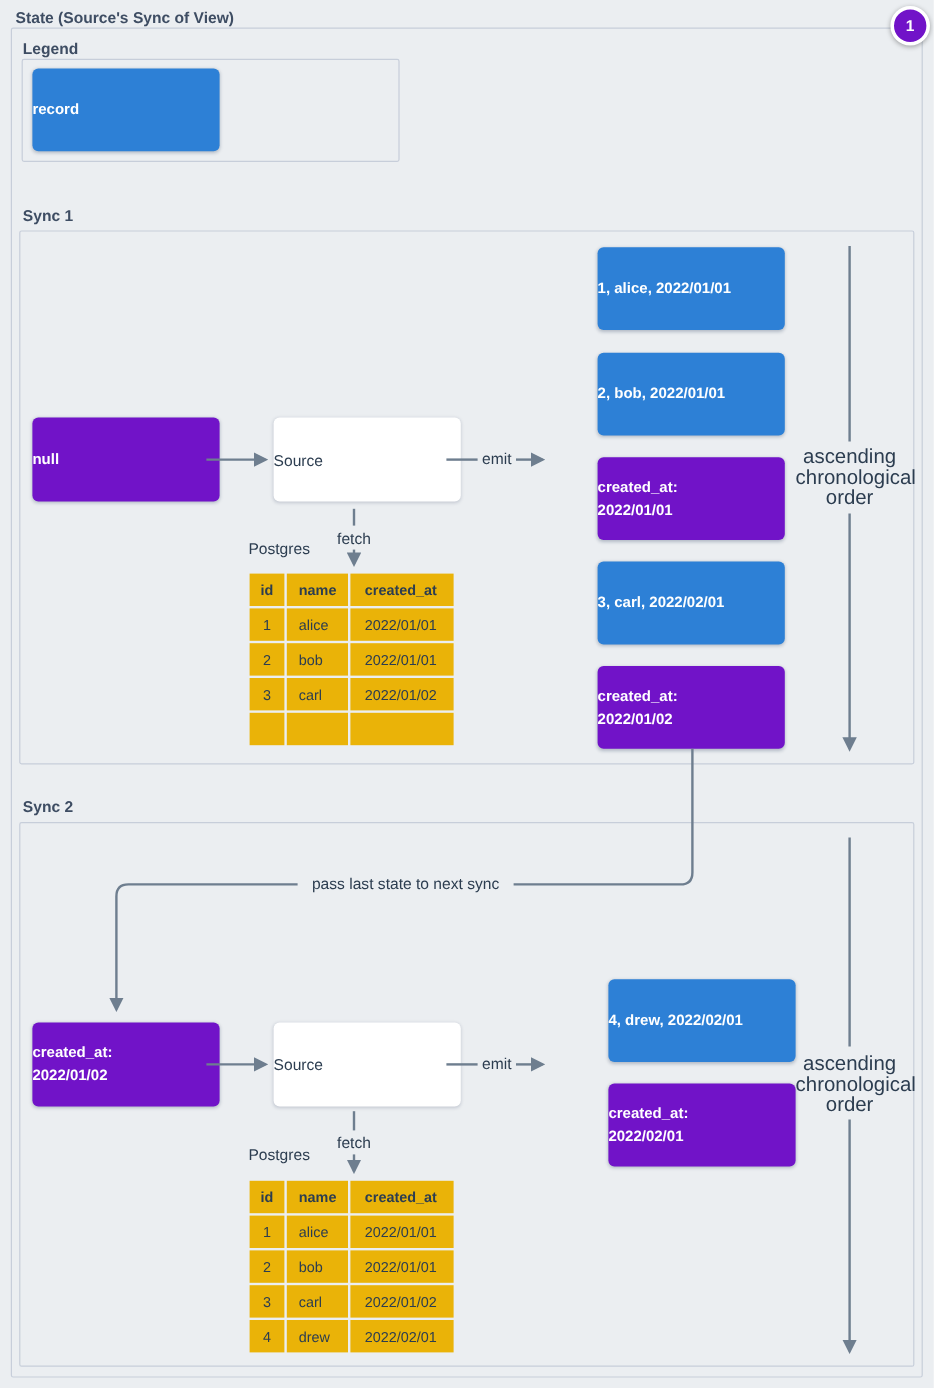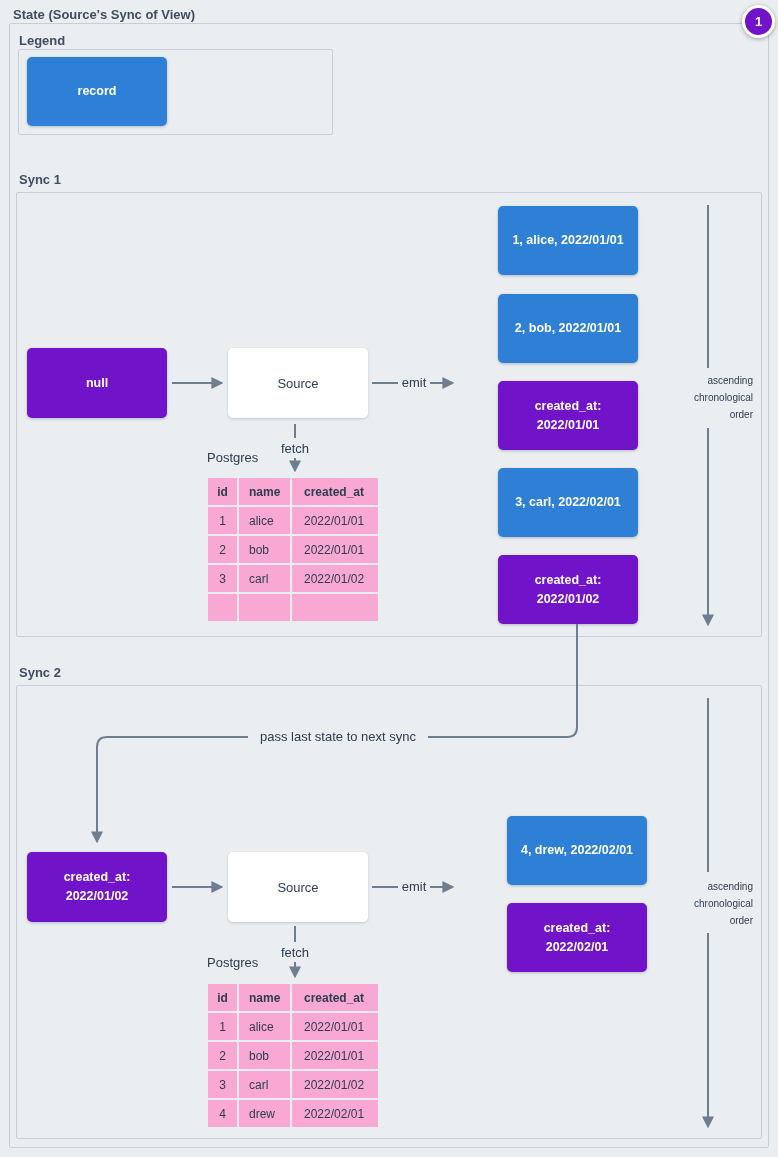--- a/index.html
+++ b/index.html
@@ -6,42 +6,42 @@
   .canvas{
     position:relative;width:778px;height:1157px;
     background:var(--background,#ebeef1);
     font-family:"Liberation Sans",sans-serif;
     color:var(--table-text,#2c3d50);
     overflow:hidden;
   }
   .frame{position:absolute;border:1px solid #c7ceda;border-radius:2px;box-sizing:border-box;}
   .sec-label{position:absolute;font-size:13px;font-weight:700;color:var(--label-text,#3e4d63);}
   .node{
-    position:absolute;width:140px;height:69px;border-radius:5px;
-    display:flex;flex-direction:column;align-items:center;justify-content:center;
+    position:absolute;width:156px;height:69px;border-radius:5px;
+    display:flex;flex-direction:column;align-items:flex-start;justify-content:center;
     font-size:12.5px;font-weight:700;line-height:19px;text-align:center;
     box-shadow:0 1px 3px rgba(9,30,66,.25);
   }
   .node.record{background:var(--record-blue,#2d80d6);color:#fff;}
   .node.state{background:var(--state-purple,#7113c8);color:#fff;}
   .node.plain{background:#fff;color:var(--table-text,#2c3d50);font-weight:400;font-size:13px;box-shadow:0 1px 3px rgba(9,30,66,.18);}
   .flowlabel{
     position:absolute;font-size:13px;color:var(--table-text,#2c3d50);
     text-align:center;z-index:6;line-height:14px;
   }
   .gaplabel{background:var(--background,#ebeef1);padding:0 5px;}
   .ordernote{
-    position:absolute;width:90px;text-align:right;font-size:10px;line-height:17px;
+    position:absolute;width:90px;text-align:center;font-size:17px;line-height:17px;
     color:var(--table-text,#2c3d50);z-index:6;
   }
   .dbtable{
     position:absolute;display:grid;grid-template-columns:29px 51px 86px;
     grid-auto-rows:27px;gap:2px;font-size:12px;z-index:4;
   }
-  .cell{background:#f9a8d4;display:flex;align-items:center;}
+  .cell{background:#eab308;display:flex;align-items:center;}
   .cell.c-id{justify-content:center;}
   .cell.c-name{padding-left:10px;}
   .cell.c-date{padding-left:12px;}
   .cell.hd{font-weight:700;}
   .badge{
     position:absolute;left:742px;top:5px;width:27px;height:27px;border-radius:50%;
     background:var(--badge-purple,#7113c8);border:3px solid #fff;
     display:flex;align-items:center;justify-content:center;
     color:#fff;font-size:13px;font-weight:700;z-index:8;
     box-shadow:0 1px 4px rgba(0,0,0,.35);

